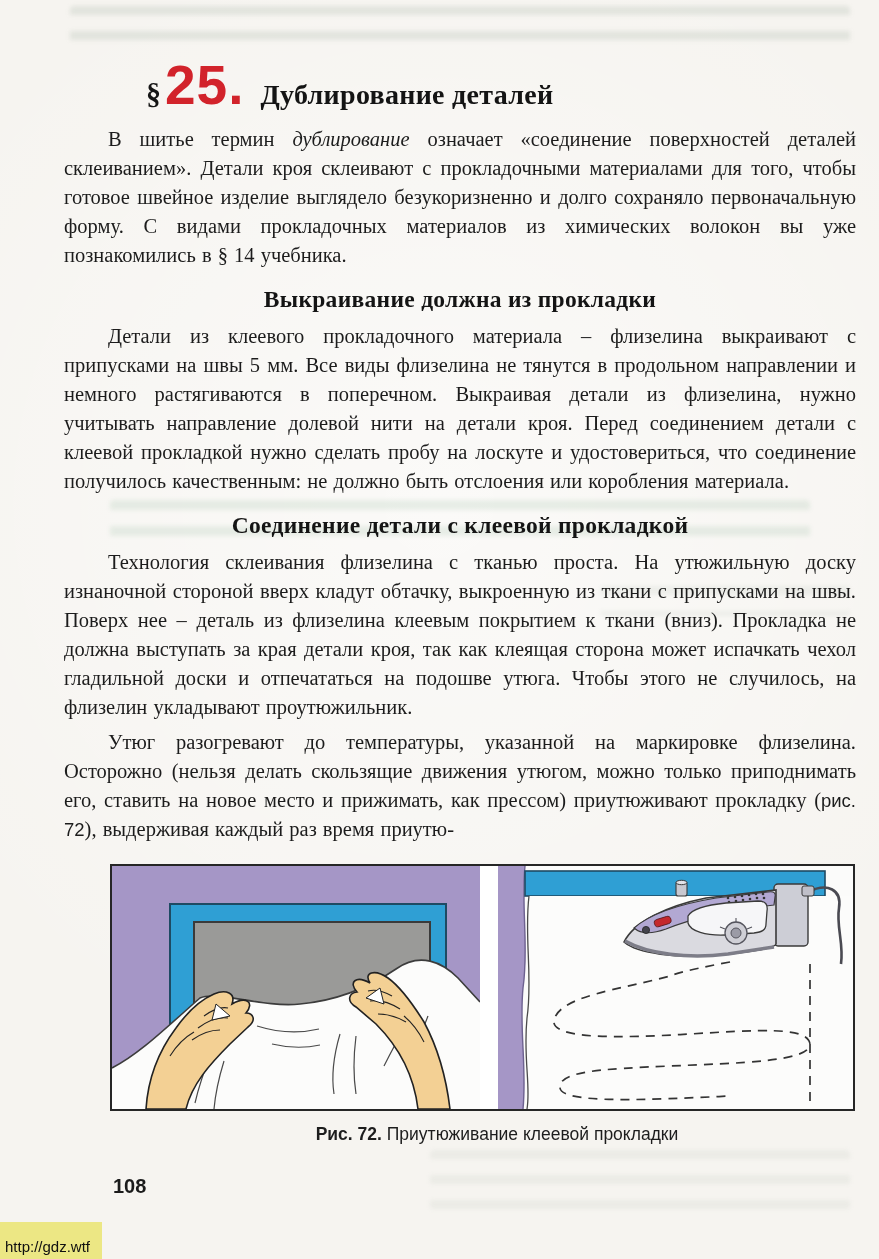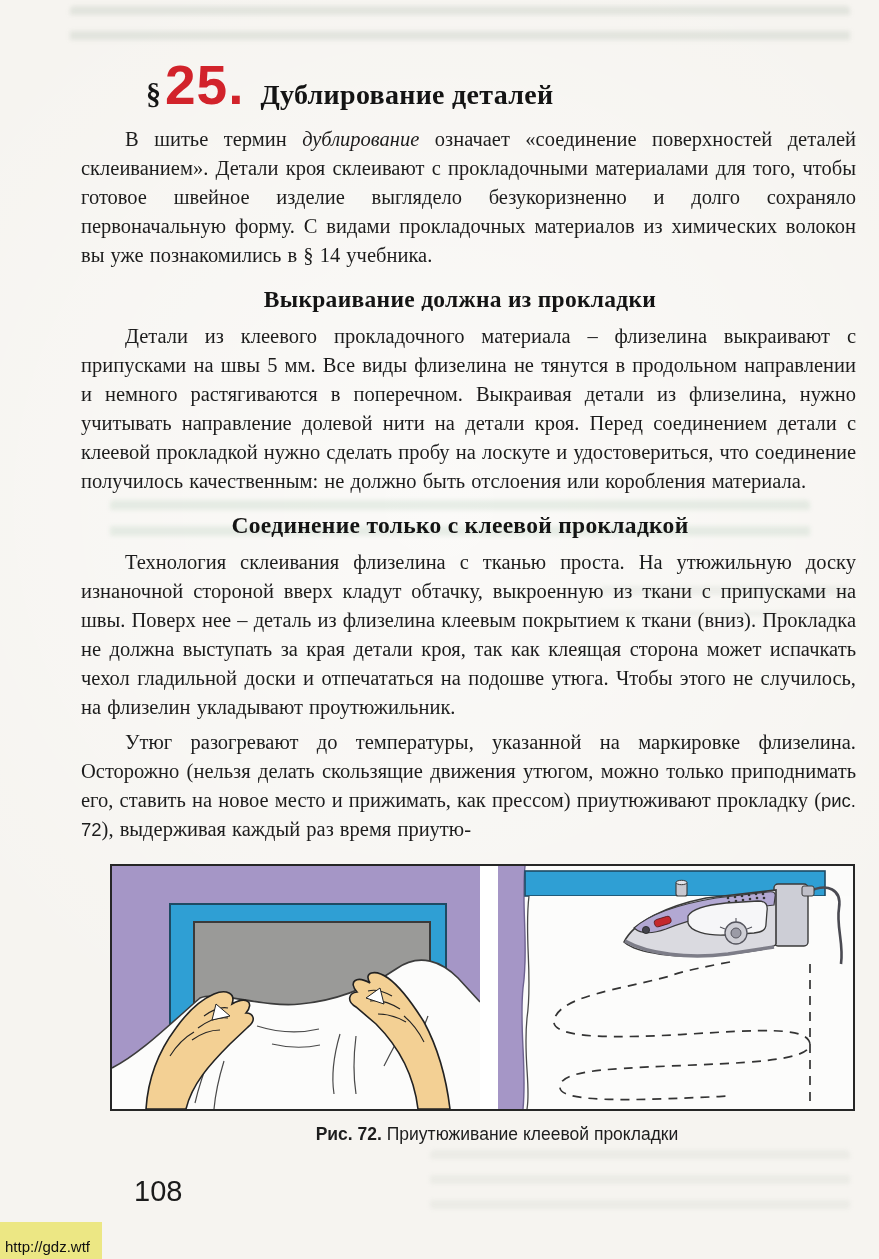--- a/index.html
+++ b/index.html
@@ -42,21 +42,21 @@
   .section-num{
     font-family:"Liberation Sans", sans-serif;
     font-size:55px;font-weight:bold;color:#d2232b;
     letter-spacing:1px;line-height:1;
   }
   .doc-title{
     font-size:28px;font-weight:bold;color:#141414;
     margin-left:16px;letter-spacing:.3px;
   }
   p.body{
-    margin:0 0 6px 17px;
+    margin:0 0 6px 0;
     font-size:20.5px;line-height:29px;
     text-align:justify;text-indent:44px;
     word-spacing:1px;
   }
   .it{font-style:italic;}
   .sansref{font-family:"Liberation Sans", sans-serif;font-size:18.5px;}
   h2.sec{
     margin:16px 0 9px 0;
     text-align:center;
     font-size:23.5px;font-weight:bold;color:#141414;
@@ -74,23 +74,23 @@
   .panel{height:100%;}
   .panel-gap{width:18px;height:100%;background:#fff;}
   .figure svg{display:block;}
   .caption{
     margin:13px 0 0 74px;
     font-family:"Liberation Sans", sans-serif;
     font-size:17.5px;color:#1d1d1d;text-align:center;
   }
   .caption b{font-weight:bold;}
   .pageno{
-    margin:30px 0 0 70px;
-    font-family:"Liberation Sans", sans-serif;
-    font-size:29px;font-weight:normal;color:#1b1b1b;
+    margin:30px 0 0 49px;
+    font-family:"Liberation Sans", sans-serif;
+    font-size:20px;font-weight:bold;color:#1b1b1b;
   }
   .watermark{
     position:absolute;left:0;bottom:0;
     background:#ece784;
     color:#101010;
     font-family:"Liberation Sans", sans-serif;
     font-size:15px;
     padding:16px 12px 4px 5px;
   }
 </style>
@@ -111,21 +111,21 @@
       <span class="section-num">25.</span>
       <span class="doc-title">Дублирование деталей</span>
     </div>
 
     <p class="body"><span>В шитье термин </span><span class="it">дублирование</span><span> означает «соединение поверхностей деталей склеиванием». Детали кроя склеивают с прокладочными материалами для того, чтобы готовое швейное изделие выглядело безукоризненно и долго сохраняло первоначальную форму. С видами прокладочных материалов из химических волокон вы уже познакомились в § 14 учебника.</span></p>
 
     <h2 class="sec">Выкраивание должна из прокладки</h2>
 
     <p class="body">Детали из клеевого прокладочного материала – флизелина выкраивают с припусками на швы 5 мм. Все виды флизелина не тянутся в продольном направлении и немного растягиваются в поперечном. Выкраивая детали из флизелина, нужно учитывать направление долевой нити на детали кроя. Перед соединением детали с клеевой прокладкой нужно сделать пробу на лоскуте и удостовериться, что соединение получилось качественным: не должно быть отслоения или коробления материала.</p>
 
-    <h2 class="sec">Соединение только с клеевой прокладкой</h2>
+    <h2 class="sec">Соединение детали с клеевой прокладкой</h2>
 
     <p class="body">Технология склеивания флизелина с тканью проста. На утюжильную доску изнаночной стороной вверх кладут обтачку, выкроенную из ткани с припусками на швы. Поверх нее – деталь из флизелина клеевым покрытием к ткани (вниз). Прокладка не должна выступать за края детали кроя, так как клеящая сторона может испачкать чехол гладильной доски и отпечататься на подошве утюга. Чтобы этого не случилось, на флизелин укладывают проутюжильник.</p>
 
     <p class="body"><span>Утюг разогревают до температуры, указанной на маркировке флизелина. Осторожно (нельзя делать скользящие движения утюгом, можно только приподнимать его, ставить на новое место и прижимать, как прессом) приутюживают прокладку (</span><span class="sansref">рис. 72</span><span>), выдерживая каждый раз время приутю-</span></p>
 
     <div class="figure">
 
       <div class="panel">
         <svg width="368" height="243" viewBox="0 0 368 243">
           <rect x="0" y="0" width="368" height="243" fill="#a596c6"></rect>

